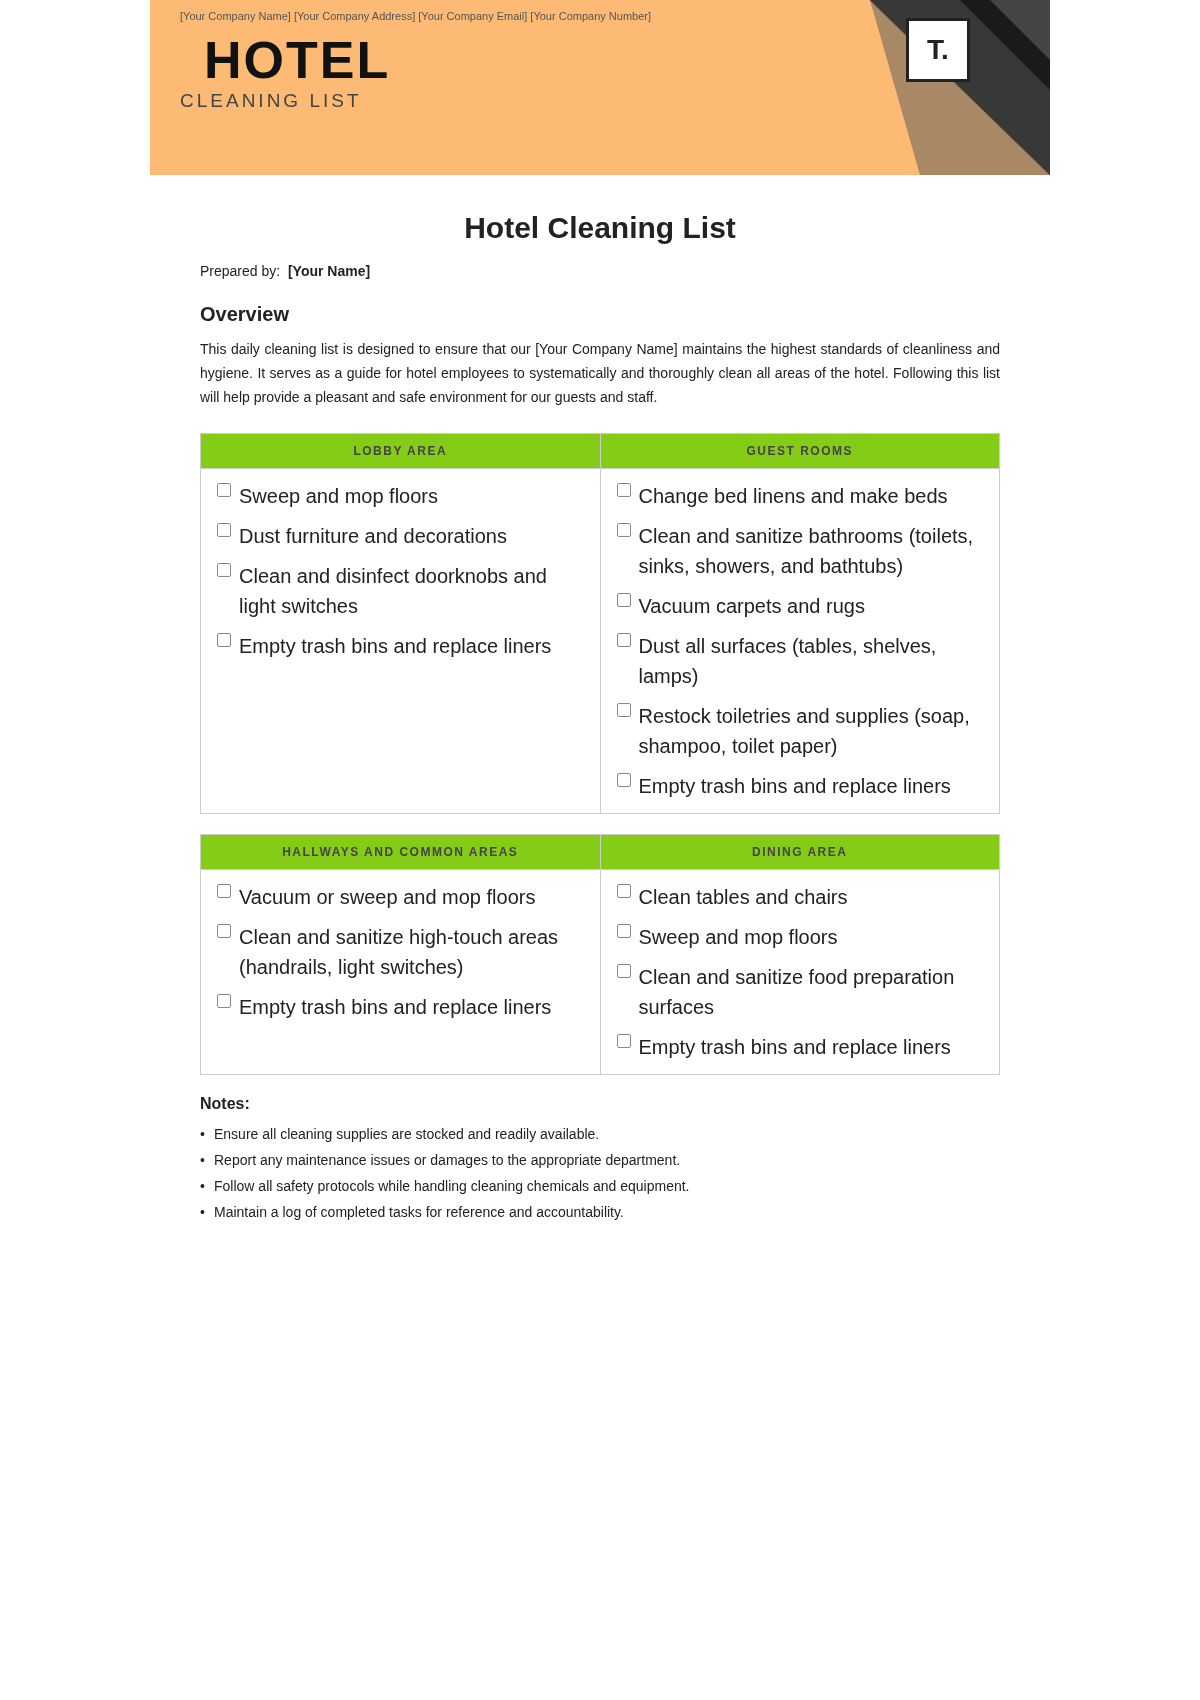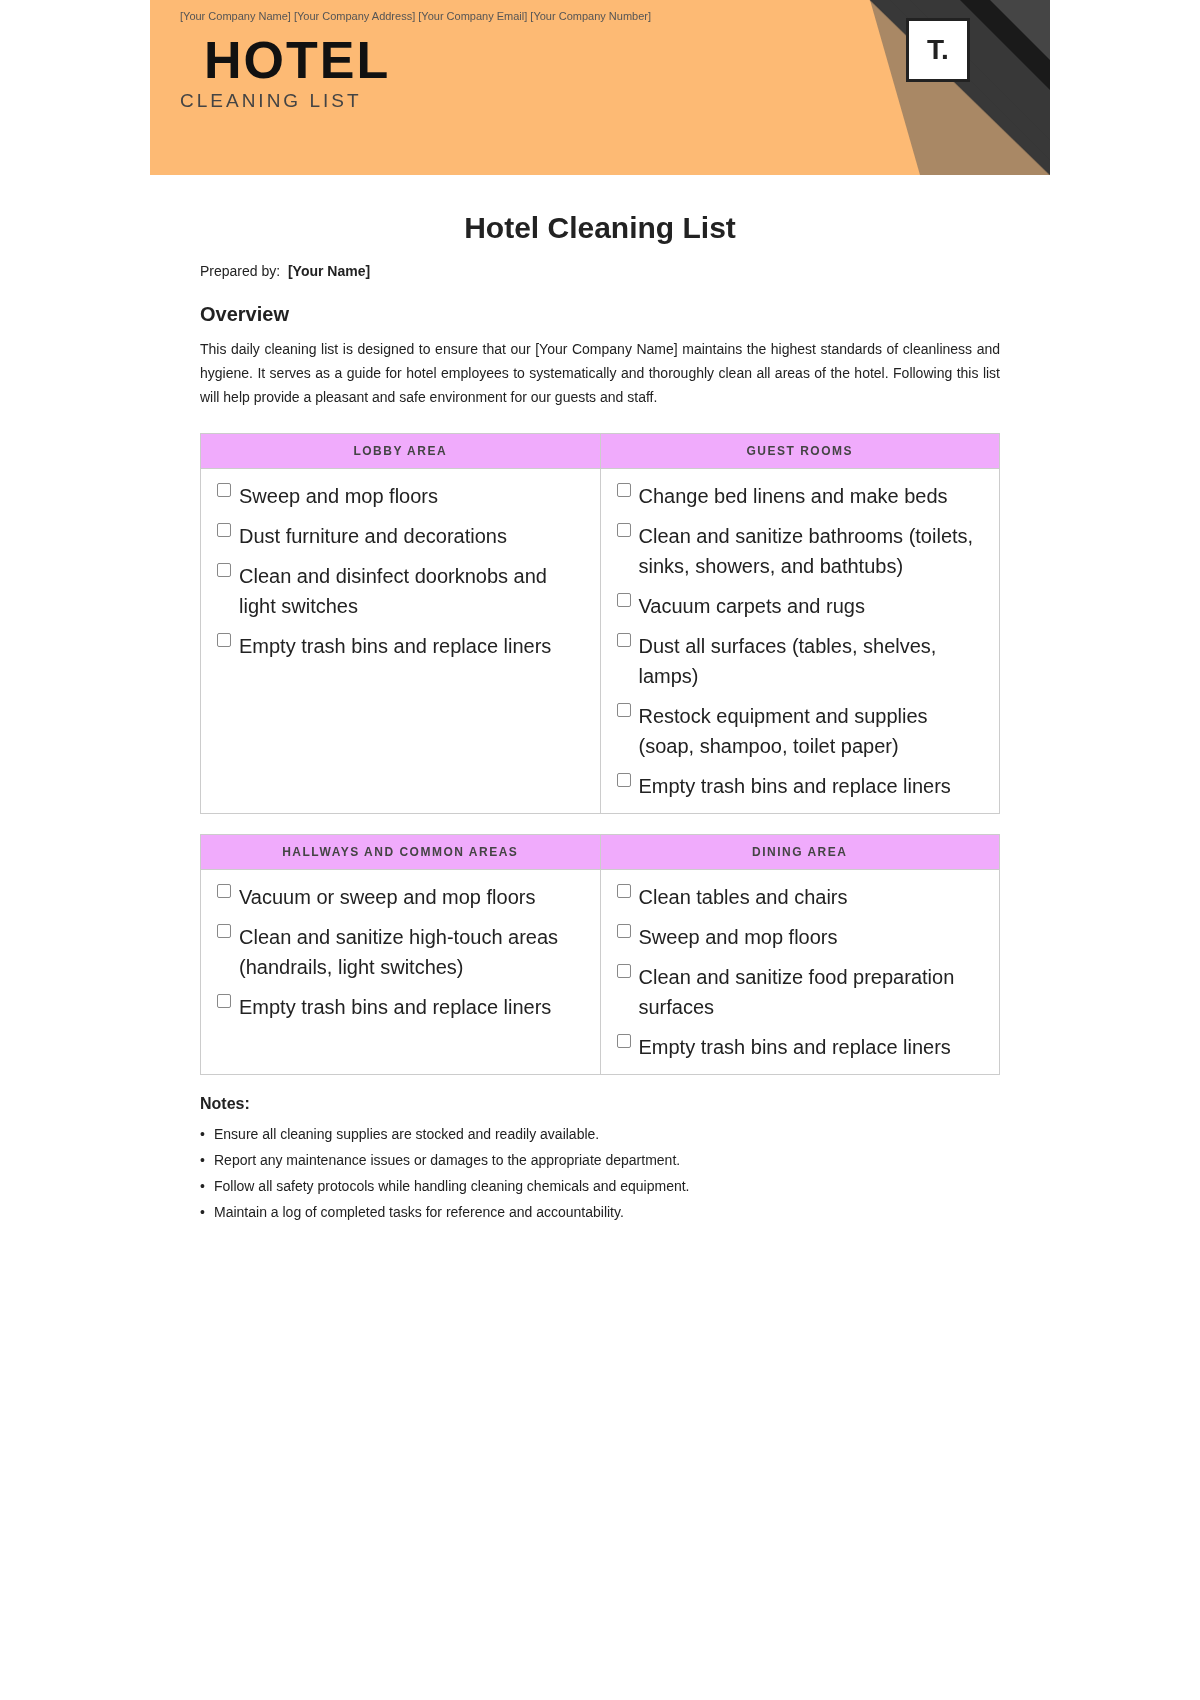--- a/index.html
+++ b/index.html
@@ -113,21 +113,21 @@
 
     
     .checklist-table {
       width: 100%;
       border-collapse: collapse;
       margin-bottom: 20px;
       border: 1px solid #ccc;
     }
 
     .checklist-table th {
-      background: #f0abfc;
+      background: #84cc16;
       font-size: 12px;
       font-weight: 600;
       letter-spacing: 1.5px;
       text-transform: uppercase;
       padding: 10px 16px;
       border: 1px solid #ccc;
       text-align: center;
       color: #444;
     }
 
@@ -273,21 +273,21 @@
           <div class="checklist-item">
             <div class="checkbox"></div>
             <span class="item-text">Vacuum carpets and rugs</span>
           </div>
           <div class="checklist-item">
             <div class="checkbox"></div>
             <span class="item-text">Dust all surfaces (tables, shelves, lamps)</span>
           </div>
           <div class="checklist-item">
             <div class="checkbox"></div>
-            <span class="item-text">Restock equipment and supplies (soap, shampoo, toilet paper)</span>
+            <span class="item-text">Restock toiletries and supplies (soap, shampoo, toilet paper)</span>
           </div>
           <div class="checklist-item">
             <div class="checkbox"></div>
             <span class="item-text">Empty trash bins and replace liners</span>
           </div>
         </td>
       </tr>
     </tbody>
   </table>
 

